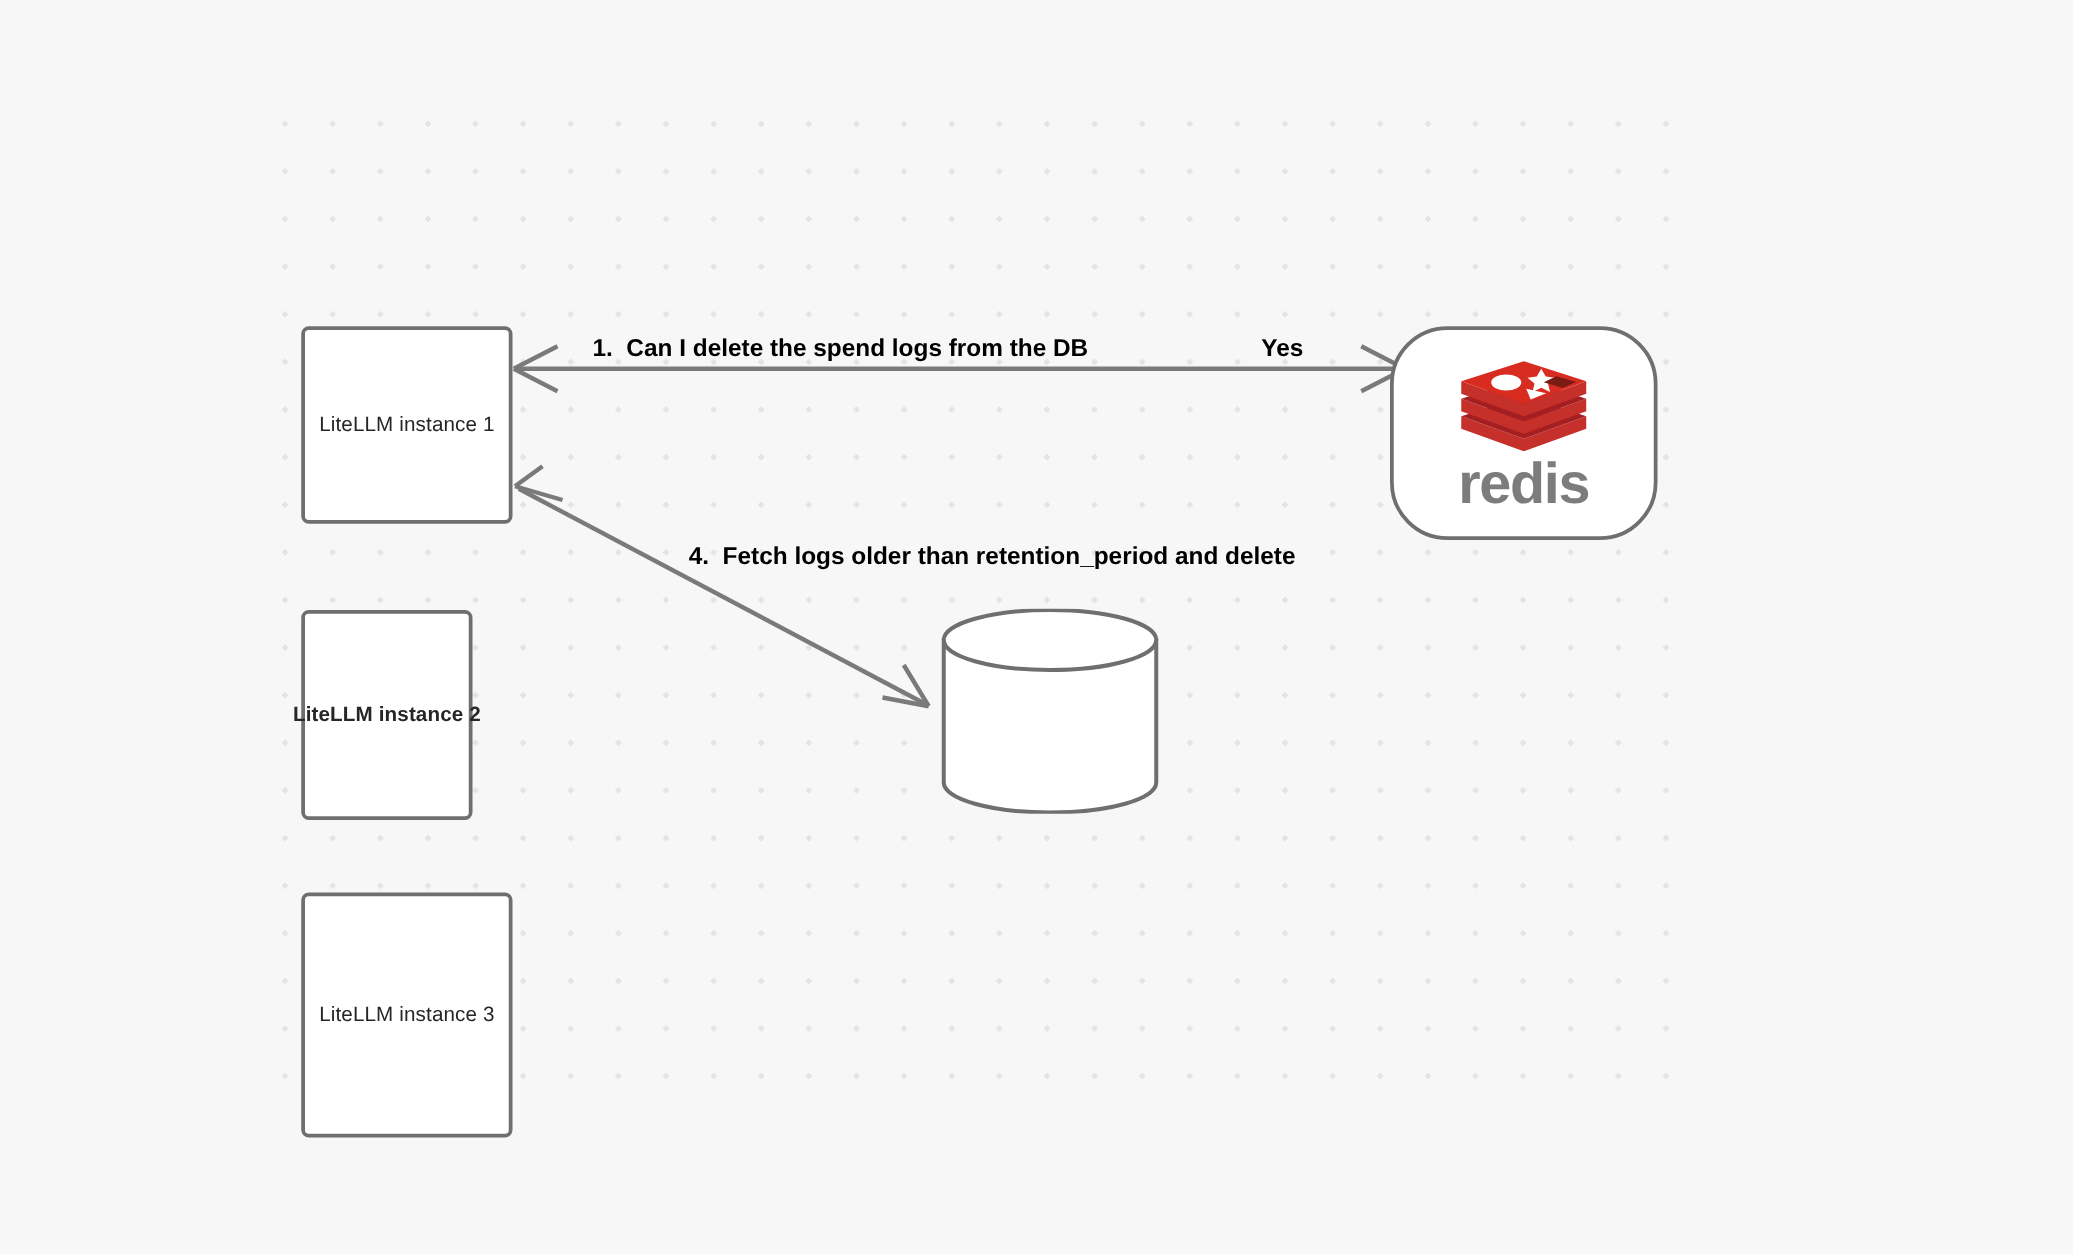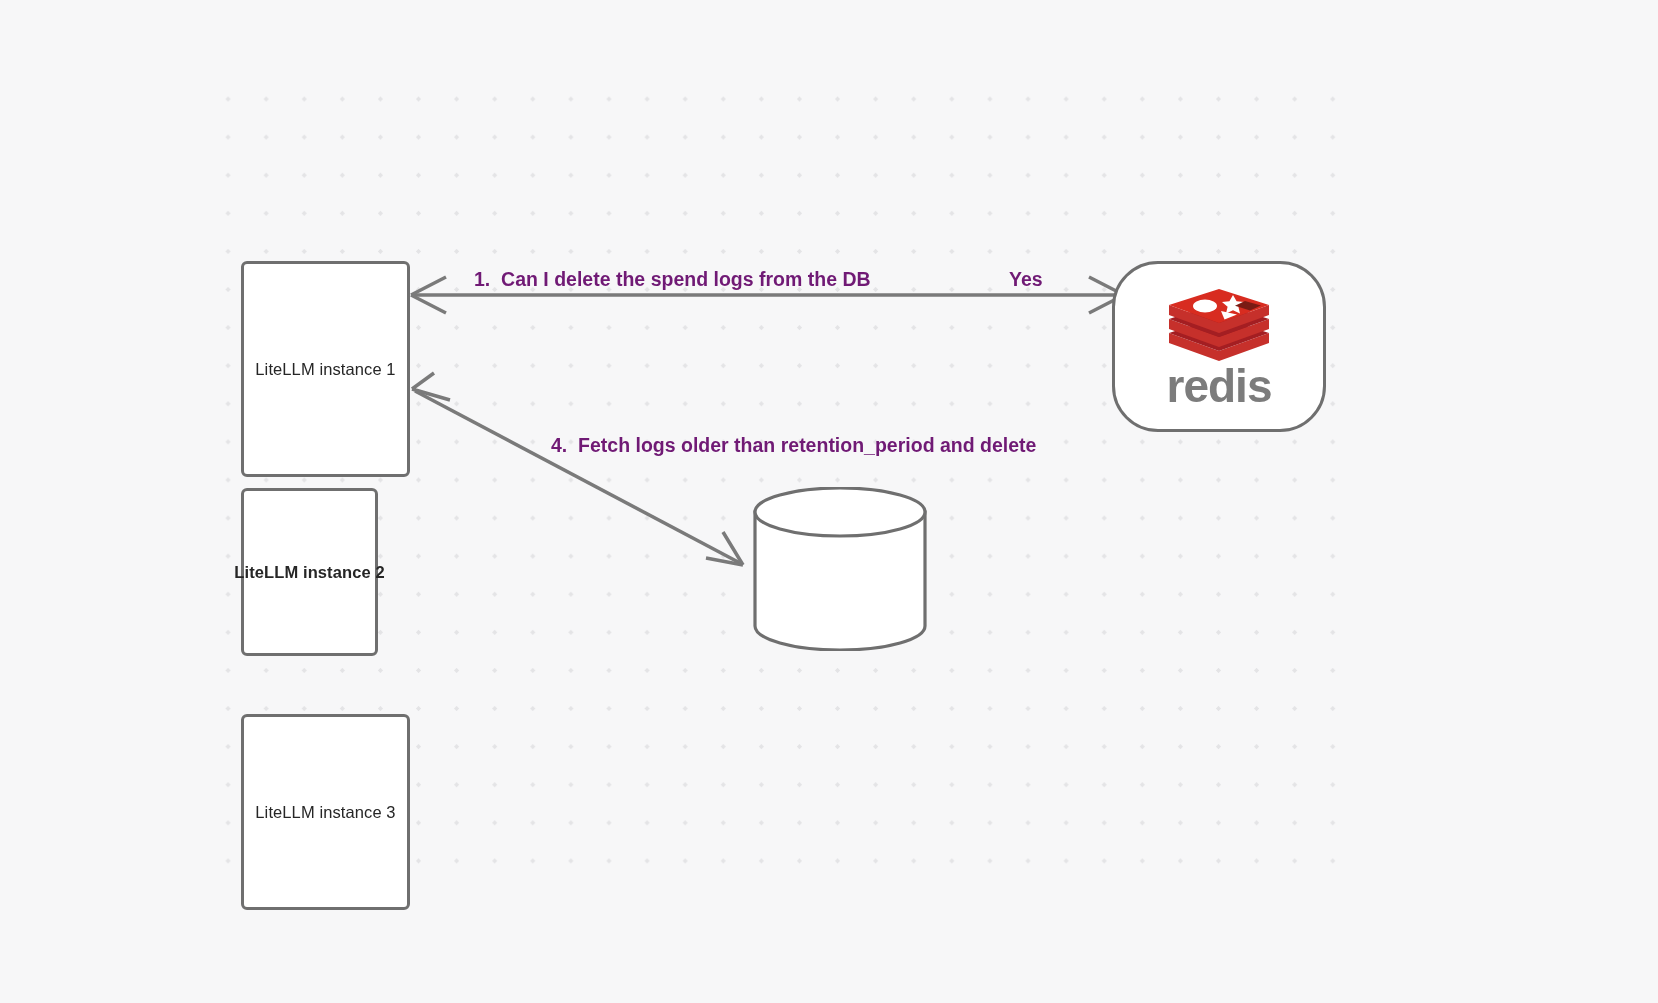--- a/index.html
+++ b/index.html
@@ -46,21 +46,21 @@
     box-sizing: border-box;
   }
   .node-label {
     font-size: 16.5px;
     color: #262626;
     font-family: "Liberation Sans", sans-serif;
     letter-spacing: 0.1px;
     white-space: nowrap;
   }
 
-  #node-litellm-1 { left: 241px; top: 261px; width: 169px; height: 216px; }
+  #node-litellm-1 { left: 241px; top: 261px; width: 169px; height: 158px; }
   #node-litellm-2 { left: 241px; top: 488px; width: 137px; height: 168px; font-weight: bold; }
   #node-litellm-3 { left: 241px; top: 714px; width: 169px; height: 196px; }
 
   
   #node-redis {
     position: absolute;
     left: 1112px;
     top: 261px;
     width: 214px;
     height: 171px;
@@ -124,21 +124,21 @@
     height: 1003px;
     pointer-events: none;
   }
 
   
   .edge-label {
     position: absolute;
     font-family: "Liberation Sans", sans-serif;
     font-weight: bold;
     font-size: 19.5px;
-    color: #701a75;
+    color: #000000;
     white-space: pre;
     letter-spacing: 0px;
   }
   #edge-label-1 { left: 474px; top: 268px; }
   #edge-label-1-answer { left: 966px; top: 268px; margin-left: 43px; }
   #edge-label-2 { left: 551px; top: 434px; }
 </style>
 </head>
 <body>
 

